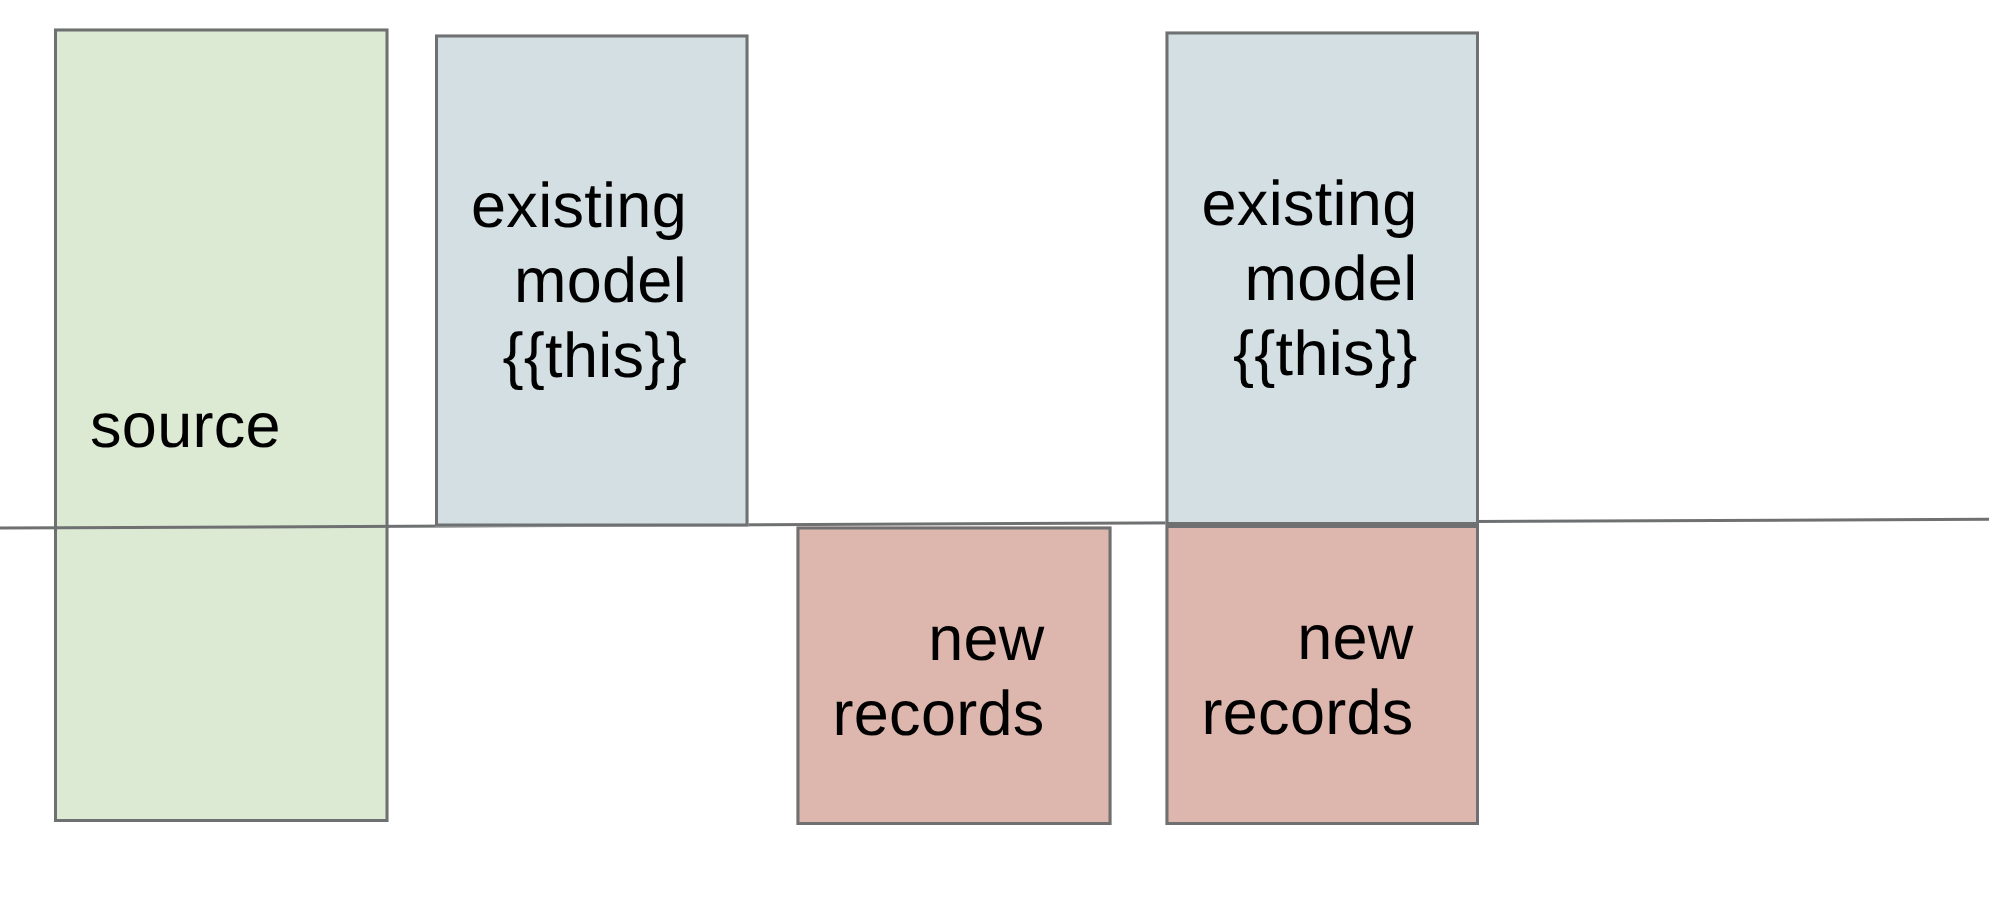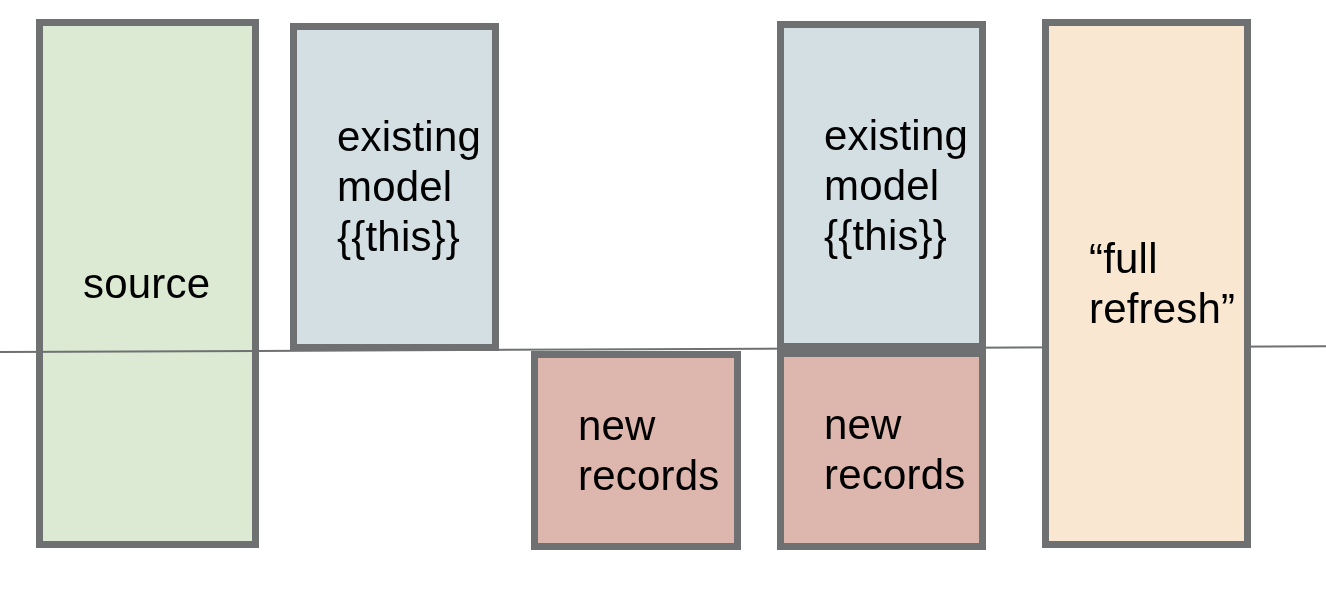--- a/index.html
+++ b/index.html
@@ -10,25 +10,26 @@
   .canvas {
     position: relative;
     width: 1326px;
     height: 602px;
     overflow: hidden;
     font-family: "Liberation Sans", "DejaVu Sans", sans-serif;
   }
   .box {
     position: absolute;
     box-sizing: border-box;
-    border: 7px solid #0c4a6e;
+    border: 2px solid #0c4a6e;
     display: flex;
     align-items: center;
-    padding-left: 40px;
+    padding-left: 22px;
     padding-right: 6px;
+    text-align: right;
   }
   .box .label {
     font-size: 42px;
     line-height: 50px;
     color: #000000;
     white-space: pre-line;
     letter-spacing: 0.2px;
   }
   .hline {
     position: absolute;
@@ -74,18 +75,14 @@
     <span class="label" style="color: rgb(0, 0, 0);">existing
 model
 {{this}}</span>
   </div>
 
   <div class="box box-nr2" style="background-color: rgb(221, 182, 173); border-color: rgb(110, 112, 113);">
     <span class="label" style="color: rgb(0, 0, 0);">new
 records</span>
   </div>
 
-  <div class="box box-fr" style="background-color: rgb(249, 231, 210); border-color: rgb(110, 112, 113);">
-    <span class="label" style="color: rgb(0, 0, 0);">“full
-refresh”</span>
-  </div>
 
 </div>
 
 </body></html>

